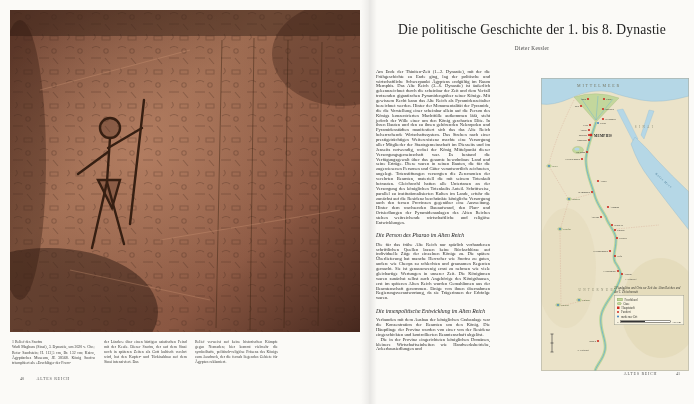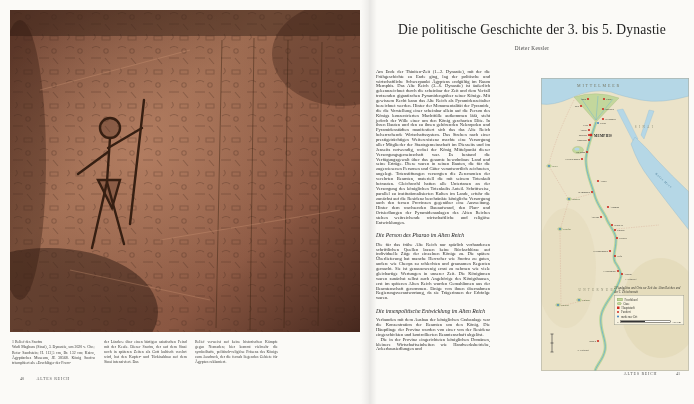--- a/index.html
+++ b/index.html
@@ -145,21 +145,21 @@
         <span class="num">40</span>
         <span>ALTES REICH</span>
       </div>
     </div>
   </div>
 
   <div class="spine"></div>
 
   <div>
 
-    <div class="title">Die politische Geschichte der 3. bis 5. Dynastie</div>
+    <div class="title">Die politische Geschichte der 1. bis 8. Dynastie</div>
     <div class="author-wrap">
       <div class="s50">Dieter Kessler</div>
     </div>
 
     <div class="textcol">
       <div class="s50">
         <p>Am Ende der Thiniten-Zeit (1.–2. Dynastie), mit der die Frühgeschichte zu Ende ging, lag der politische und wirtschaftliche Schwerpunkt Ägyptens endgültig im Raum Memphis. Das Alte Reich (3.–6. Dynastie) ist äußerlich gekennzeichnet durch die scheinbar der Zeit und dem Verfall trotzenden gigantischen Pyramidengräber seiner Könige. Mit gewissem Recht kann das Alte Reich als Pyramidenzeitalter bezeichnet werden. Hinter der Monumentalität der Pyramide, die die Vorstellung einer scheinbar allein auf die Person des Königs konzentrierten Machtfülle aufkommen läßt, steht jedoch der Wille einer um den König gescharten Elite. In ihren Bauten und den zu ihnen gehörenden Nekropolen und Pyramidenstädten manifestiert sich das das Alte Reich beherrschende Wirtschaftssystem. Das Streben nach einer prestigeträchtigen Weiterexistenz machte eine Versorgung aller Mitglieder der Staatsgemeinschaft im Diesseits und im Jenseits notwendig, wobei der König Mittelpunkt dieser Versorgungsgemeinschaft war. Es bestand die Verfügungsgewalt über das gesamte bewohnbare Land und seine Erträge. Diese waren in seinen Bauten, die für die zugewiesenen Personen und Güter verantwortlich zeichneten, angelegt. Totenstiftungen versorgten die Zeremonien der verehrten Beamten, materiell die mit seinem Totenkult betrauten. Gleichwohl hatten alle Untertanen an der Versorgung des königlichen Totenkults Anteil. Schrittweise, parallel zu institutionalisierten Kulten im Lande, erfuhr die zunächst auf die Residenz beschränkte königliche Versorgung auch den fernen Provinzen gegenüber eine Ausweitung. Hinter dem wachsenden Bauaufwand, den Plan- und Ortsiedlungen der Pyramidenanlagen des Alten Reiches stehen weitreichende wirtschaftliche und religiöse Entwicklungen.</p>
         <h3>Die Person des Pharao im Alten Reich</h3>
         <p>Die für das frühe Alte Reich nur spärlich vorhandenen schriftlichen Quellen lassen keine Rückschlüsse auf individuelle Züge der einzelnen Könige zu. Die spätere Überlieferung hat manche Herrscher wie Snofru zu guten, andere wie Cheops zu schlechten und grausamen Regenten gemacht. Sie ist genausowenig ernst zu nehmen wie viele gleichartige Wertungen in unserer Zeit. Die Königinnen waren zunächst selbst auch Angehörige des Königshauses, erst im späteren Alten Reich wurden Gemahlinnen aus der Beamtenschaft genommen. Einige von ihnen übernahmen Regierungsverantwortung, da sie Trägerinnen der Erbfolge waren.</p>
         <h3>Die innenpolitische Entwicklung im Alten Reich</h3>

